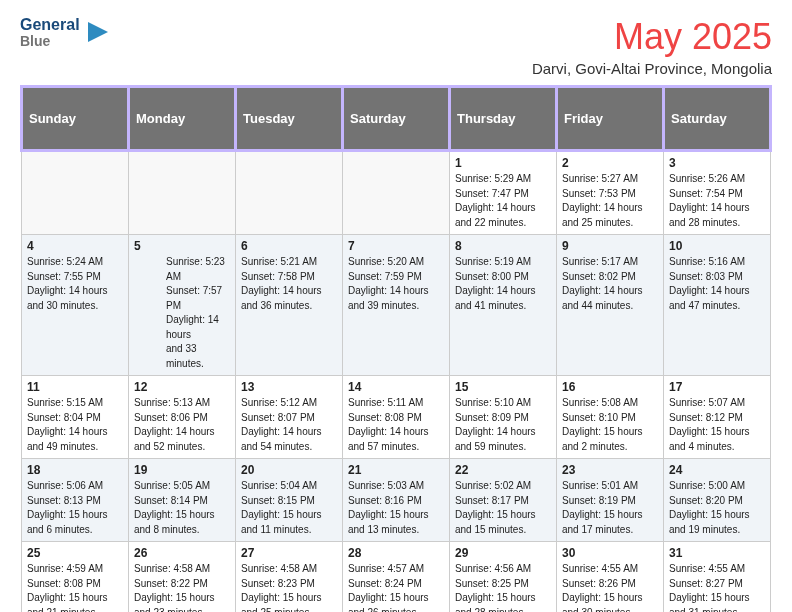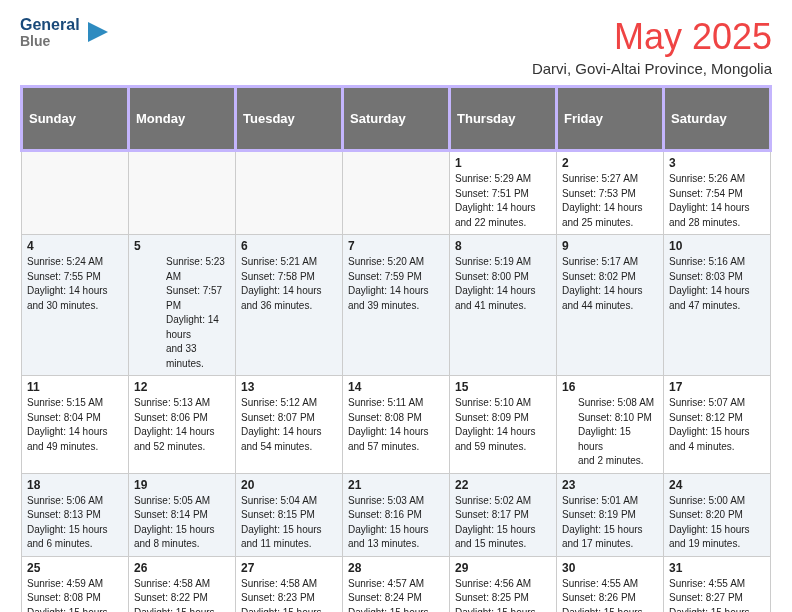--- a/index.html
+++ b/index.html
@@ -114,21 +114,21 @@
     </thead>
     <tbody id="calendar-body">
     <tr>
           <td class="empty"></td>
           <td class="empty"></td>
           <td class="empty"></td>
           <td class="empty"></td>
           <td>
             <span class="day-number">1</span>
             <div class="day-info" style="white-space: pre-line;">Sunrise: 5:29 AM
-Sunset: 7:51 PM
+Sunset: 7:47 PM
 Daylight: 14 hours
 and 22 minutes.</div>
           </td>
           <td>
             <span class="day-number">2</span>
             <div class="day-info" style="white-space: pre-line;">Sunrise: 5:27 AM
 Sunset: 7:53 PM
 Daylight: 14 hours
 and 25 minutes.</div>
           </td>
@@ -222,21 +222,21 @@
           </td>
           <td>
             <span class="day-number">15</span>
             <div class="day-info" style="white-space: pre-line;">Sunrise: 5:10 AM
 Sunset: 8:09 PM
 Daylight: 14 hours
 and 59 minutes.</div>
           </td>
           <td>
             <span class="day-number">16</span>
-            <div class="day-info" style="white-space: pre-line; margin-left: 16px;">Sunrise: 5:08 AM
+            <div class="day-info" style="white-space: pre-line;">Sunrise: 5:08 AM
 Sunset: 8:10 PM
 Daylight: 15 hours
 and 2 minutes.</div>
           </td>
           <td>
             <span class="day-number">17</span>
             <div class="day-info" style="white-space: pre-line;">Sunrise: 5:07 AM
 Sunset: 8:12 PM
 Daylight: 15 hours
 and 4 minutes.</div>

